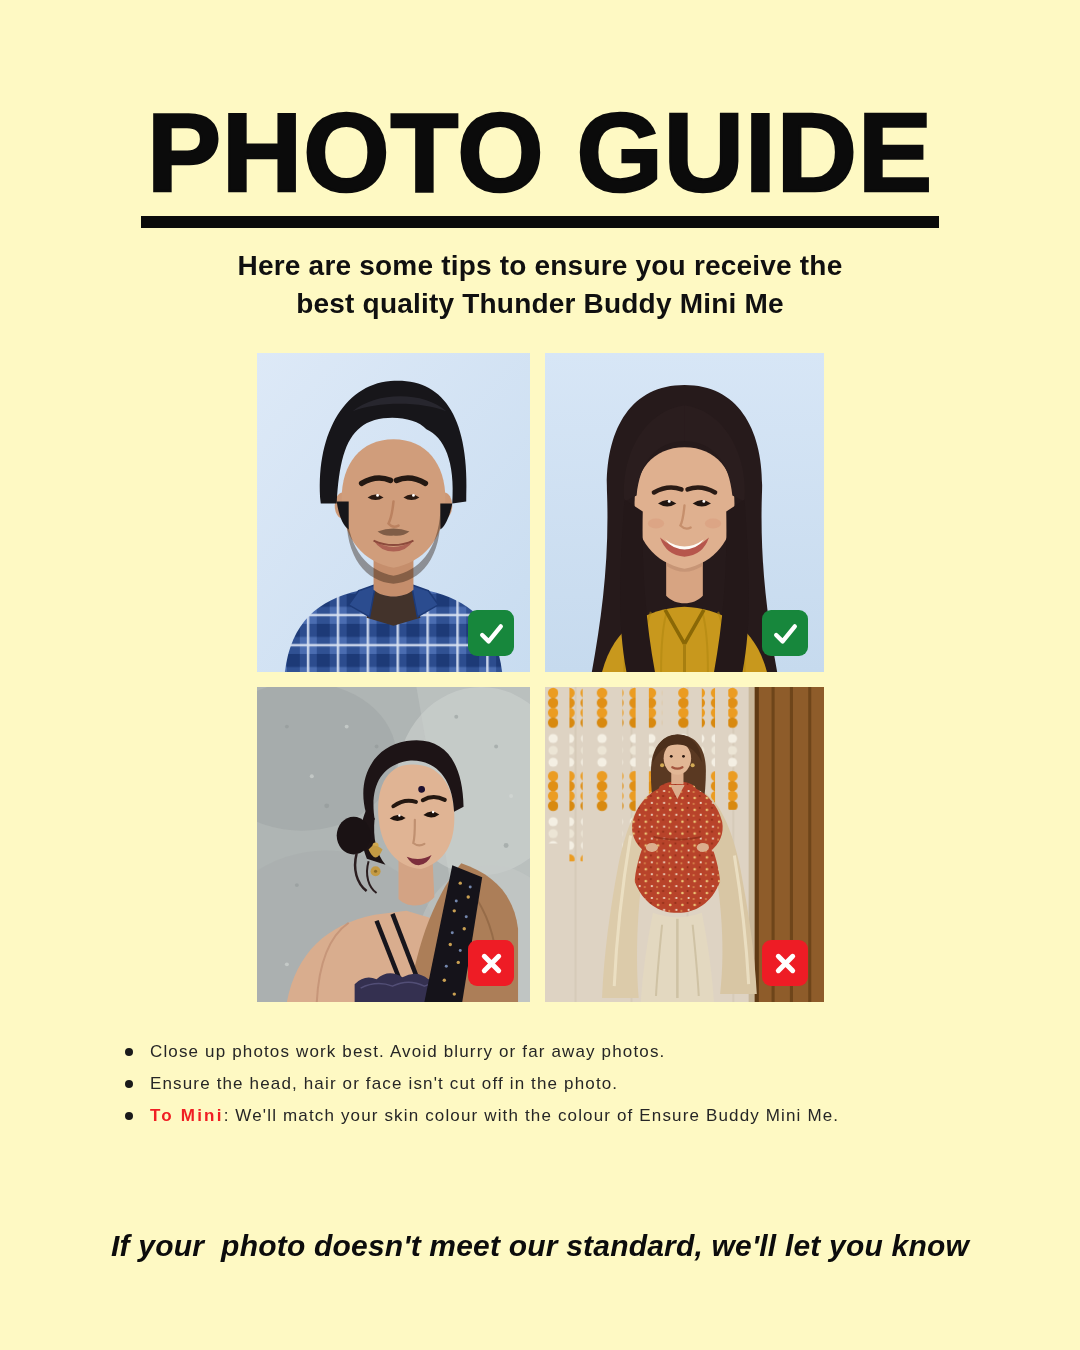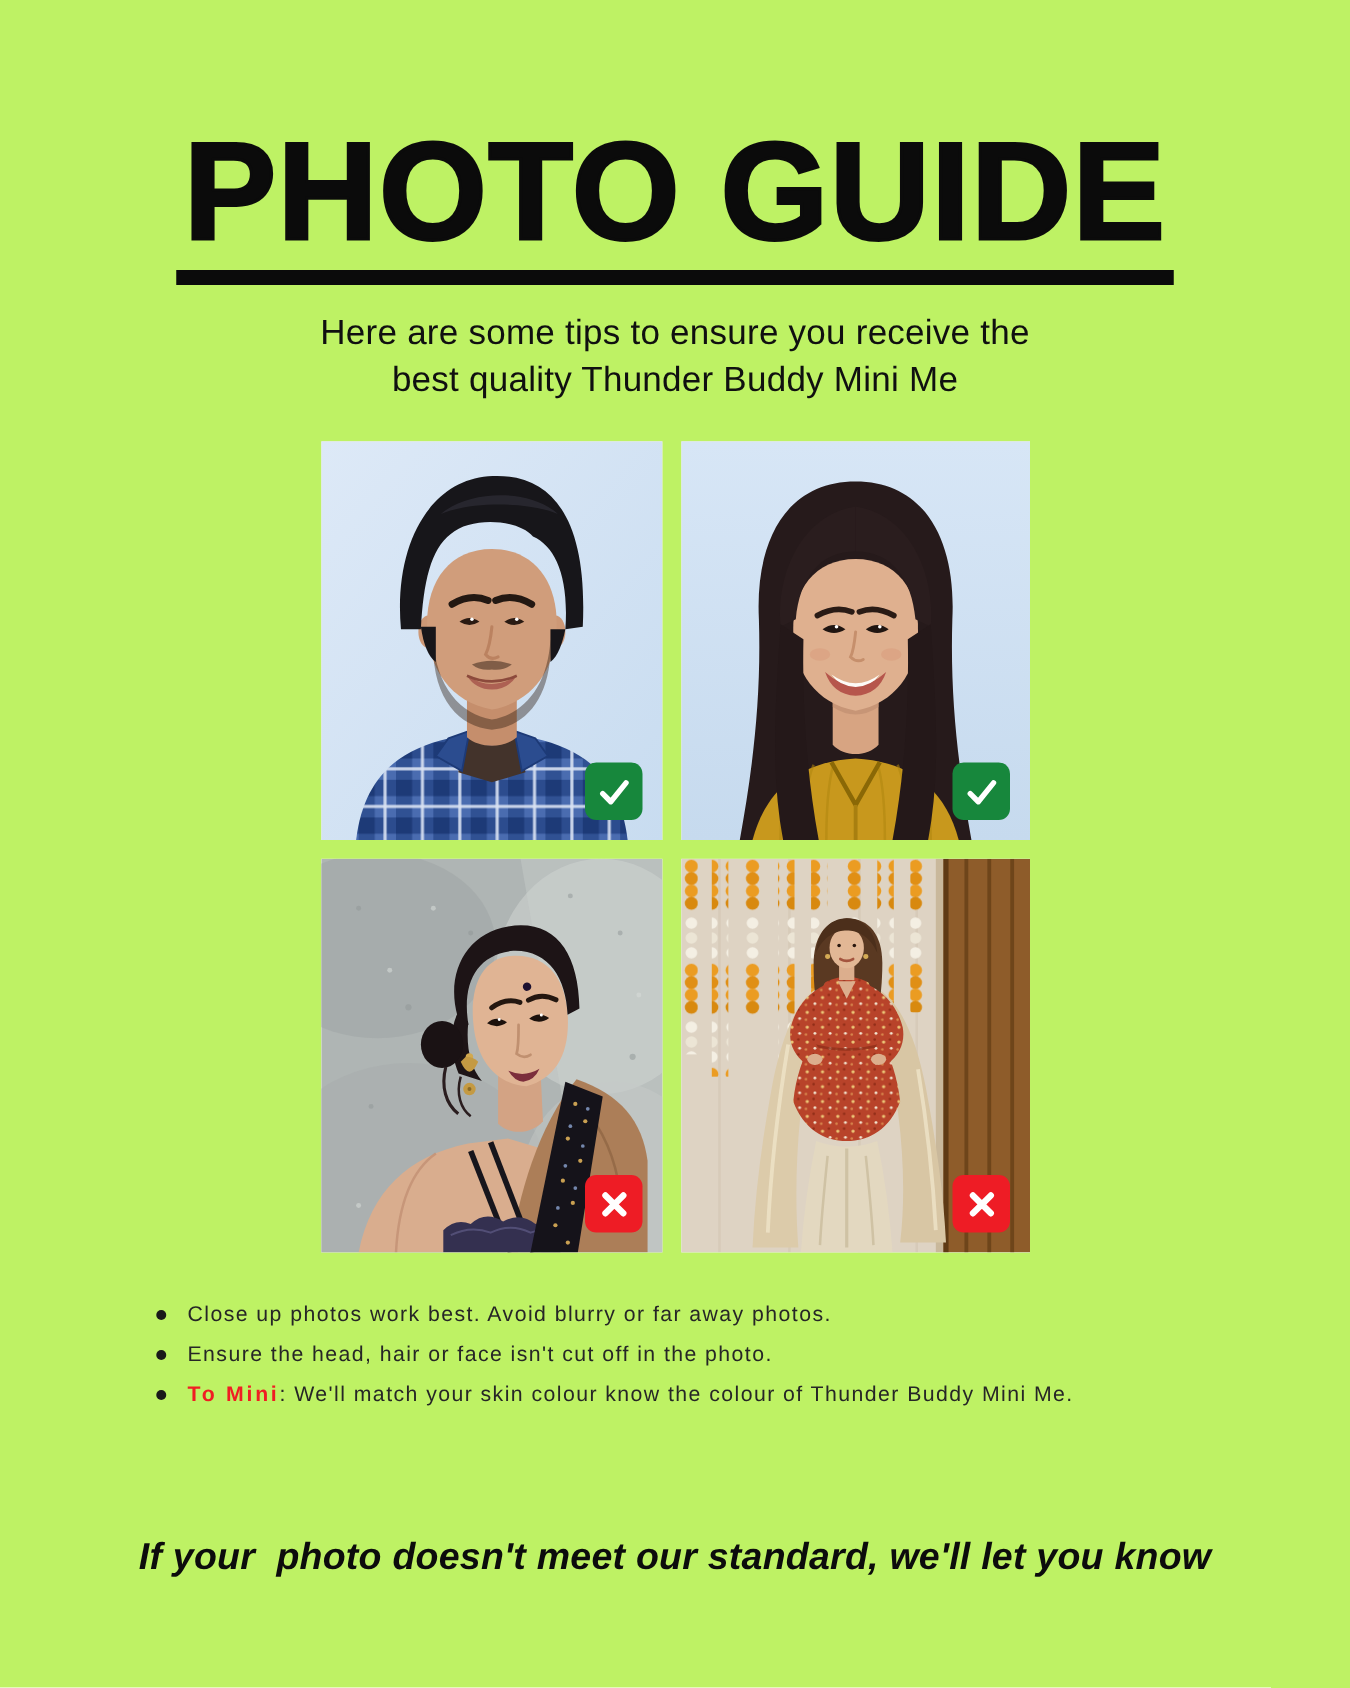--- a/index.html
+++ b/index.html
@@ -1,29 +1,29 @@
 <!DOCTYPE html>
 <html style="--badge-green: #17873C; --badge-red: #EE1C25; --note-red: #F01E23; --photo-bg-blue: #D4E3F4;"><head>
 <meta charset="utf-8">
 <style>
   html,body{margin:0;padding:0;background:#ffffff;}
   .page{
-    position:relative;width:1080px;height:1350px;margin:0 auto;background:#bef264;
+    position:relative;width:1080px;height:1350px;margin:0 auto;background:#fef9c3;
     font-family:"Liberation Sans", sans-serif;color:#111;overflow:hidden;
   }
   
   .header{position:absolute;top:98px;left:0;width:100%;text-align:center;}
   .title{
     display:inline-block;font-size:111px;font-weight:800;line-height:1.0;
     letter-spacing:1px;color:#0b0b0b;-webkit-text-stroke:2.5px #0b0b0b;
     border-bottom:12px solid #0b0b0b;padding:0 6px 7px 6px;white-space:pre;
   }
   .subtitle{
     position:absolute;top:247px;left:0;width:100%;text-align:center;
-    font-size:28px;font-weight:400;line-height:38px;color:#101010;letter-spacing:.2px;
+    font-size:28px;font-weight:700;line-height:38px;color:#101010;letter-spacing:.2px;
   }
   
   .grid{
     position:absolute;left:257px;top:353px;
     display:grid;grid-template-columns:273px 279px;grid-template-rows:319px 315px;gap:15px;
   }
   .cell{position:relative;overflow:hidden;background:#eee;}
   .cell svg.photo{display:block;width:100%;height:100%;}
   .badge{
     position:absolute;right:16px;bottom:16px;width:46px;height:46px;border-radius:9px;
@@ -318,19 +318,19 @@
   </div>
 
   <ul class="tips">
     <li>
       <span>Close up photos work best. Avoid blurry or far away photos.</span>
     </li>
     <li>
       <span>Ensure the head, hair or face isn't cut off in the photo.</span>
     </li>
     <li>
-      <span class="note-label">To Mini</span><span>: We'll match your skin colour know the colour of Thunder Buddy Mini Me.</span>
+      <span class="note-label">To Mini</span><span>: We'll match your skin colour with the colour of Ensure Buddy Mini Me.</span>
     </li>
   </ul>
 
   <div class="footer">If your  photo doesn't meet our standard, we'll let you know</div>
 
 </div>
 
 </body></html>

